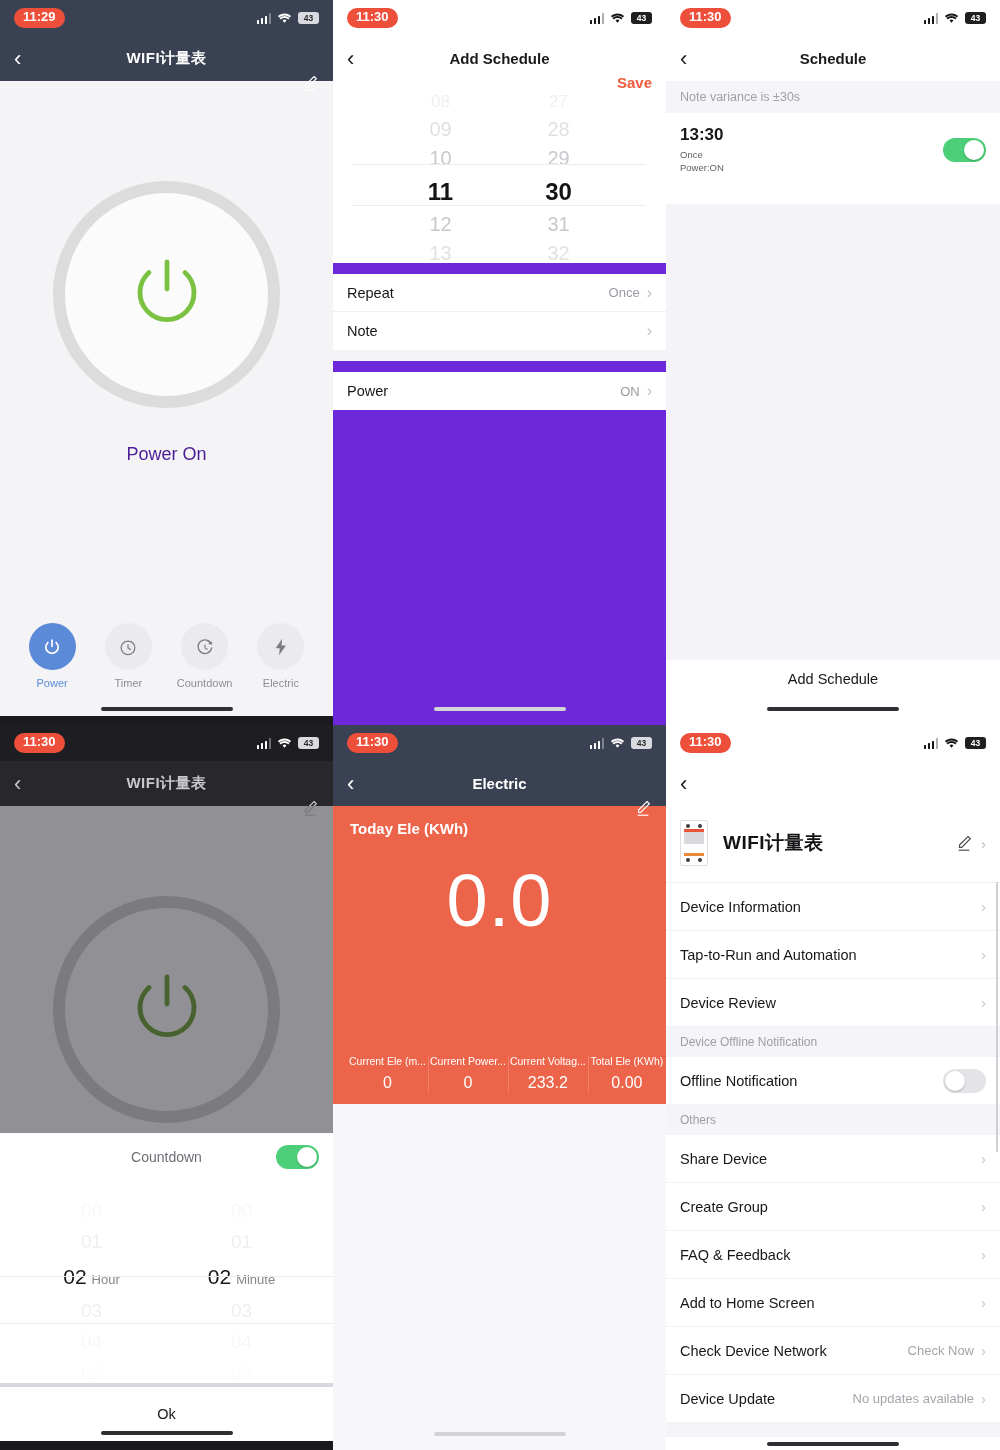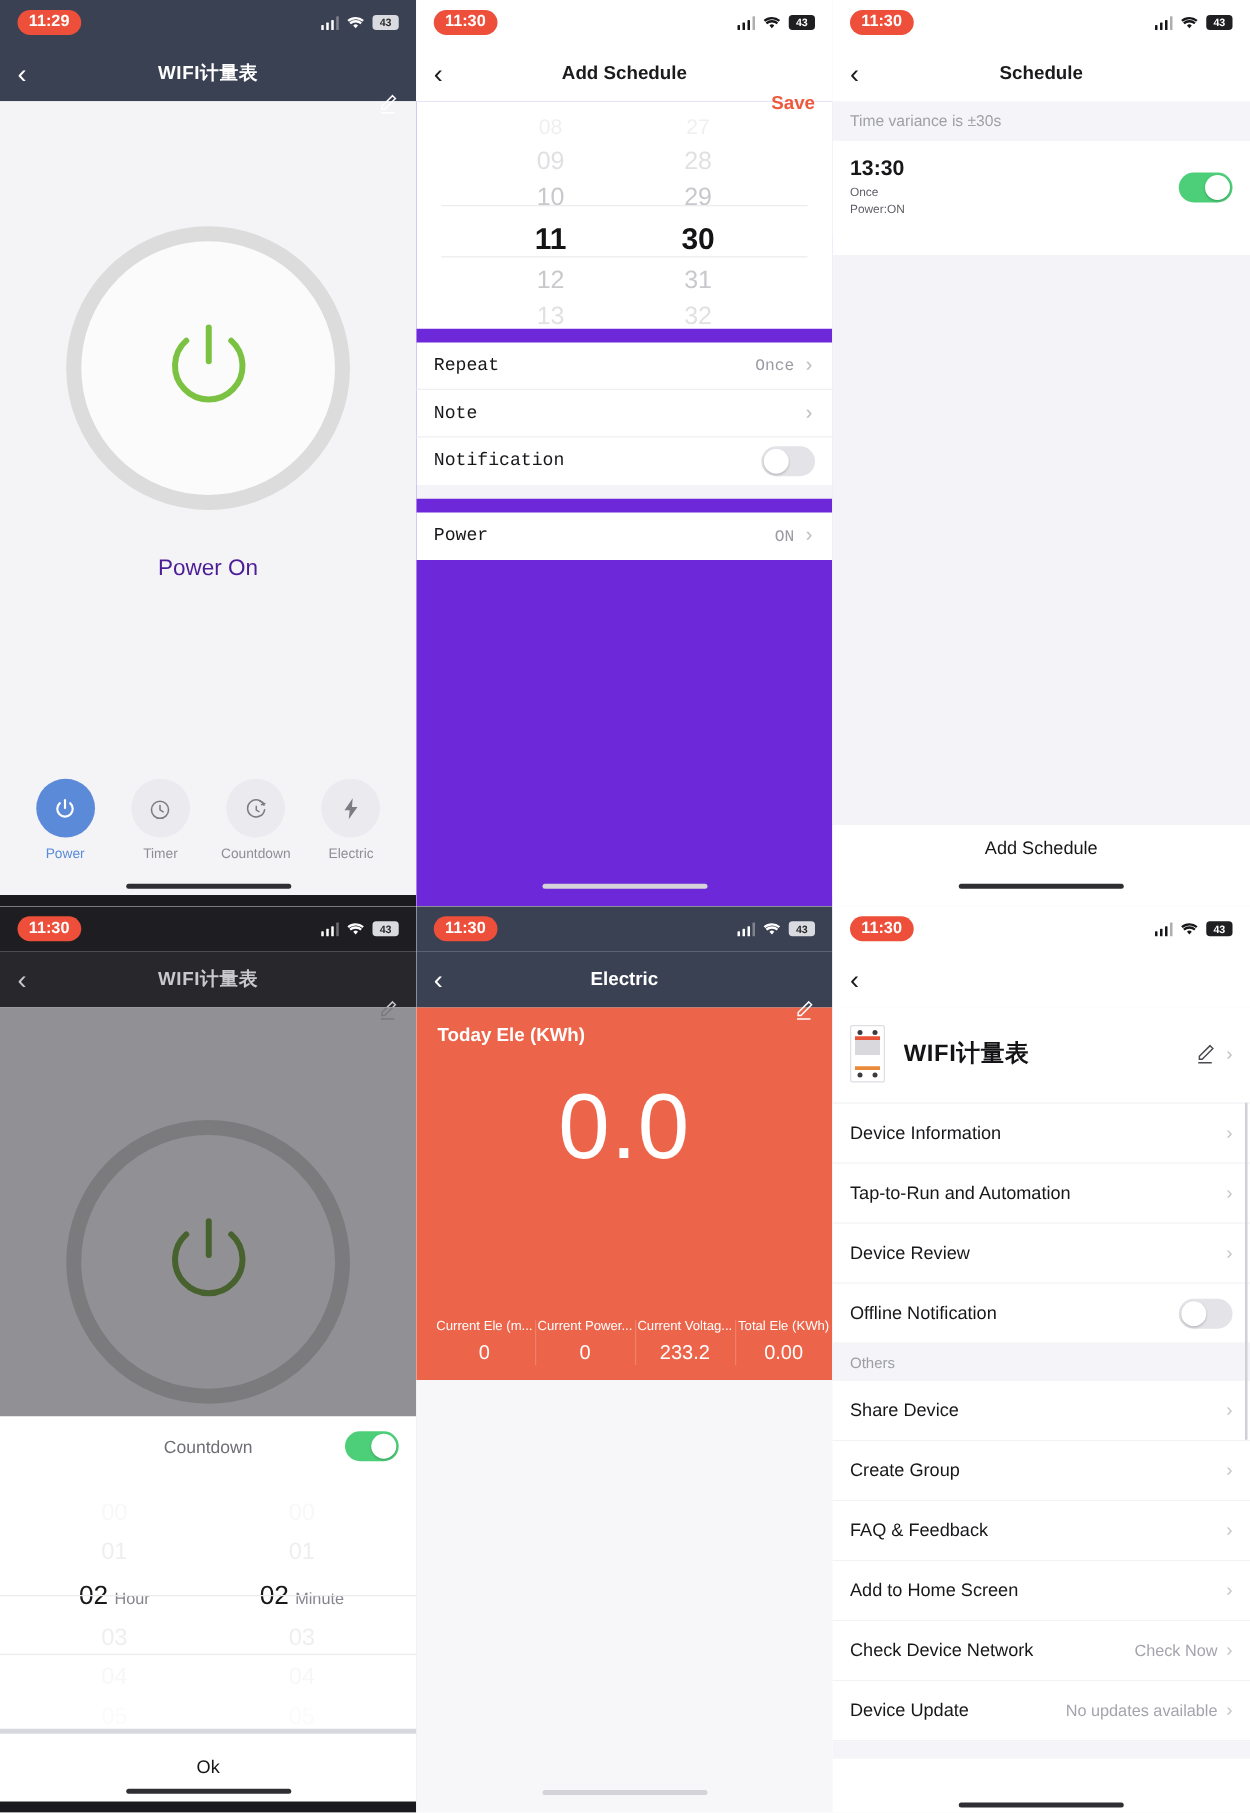--- a/index.html
+++ b/index.html
@@ -101,21 +101,21 @@
   .picker-cols { display: flex; justify-content: center; gap: 56px; padding-top: 8px; }
   .pcol { width: 62px; text-align: center; }
   .pitem { font-size: 20px; color: #c8c8cd; line-height: 1.15; padding: 3px 0; }
   .pitem.f2 { opacity: .28; font-size: 17px; }
   .pitem.f1 { opacity: .55; }
   .pitem.sel { color: #141417; font-weight: 700; font-size: 24px; padding: 5px 0; }
   .pick-line {
     position: absolute; left: 20px; right: 20px; height: 1px; background: #ececef;
   }
   .pick-line.top { top: 83px; } .pick-line.bot { top: 124px; }
-  .list-group { background: #ffffff; margin-top: 11px; font-family: Liberation Mono, monospace; }
+  .list-group { background: #ffffff; margin-top: 11px; }
   .lrow {
     height: 38px; display: flex; align-items: center; padding: 0 14px;
     border-bottom: 1px solid #f0f0f3; font-size: 14.5px; color: #17171a;
   }
   .lrow:last-child { border-bottom: none; }
   .lrow .val { margin-left: auto; color: #9a9aa2; font-size: 13px; }
   .lrow .chev { color: #bfbfc6; font-size: 16px; margin-left: 7px; font-weight: 300; }
   .toggle {
     margin-left: auto; width: 43px; height: 24px; border-radius: 13px;
     background: #e3e3e8; position: relative; flex: none;
@@ -353,26 +353,20 @@
         <div class="lrow">
           <span>Repeat</span>
           <span class="val">Once</span>
           <span class="chev">›</span>
         </div>
         <div class="lrow">
           <span>Note</span>
           <span class="val"></span>
           <span class="chev">›</span>
         </div>
-        <div class="lrow">
-          <span>Notification</span>
-          <span class="toggle">
-              <span class="knob"></span>
-            </span>
-        </div>
       </div>
       <div class="gap"></div>
       <div class="list-group">
         <div class="lrow">
           <span>Power</span>
           <span class="val">ON</span>
           <span class="chev">›</span>
         </div>
       </div>
       <div class="home-ind light"></div>
@@ -395,21 +389,21 @@
             </svg>
         </span>
         <span class="batt">43</span>
       </div>
     </div>
     <div class="navbar light">
       <span class="chev-back">‹</span>
       <div class="nav-title">Schedule</div>
     </div>
     <div class="p3-body">
-      <div class="hint-bar">Time variance is  ±30s</div>
+      <div class="hint-bar">Note variance is  ±30s</div>
       <div class="sched-row">
         <div>
           <div class="sched-time">13:30</div>
           <div class="sched-sub">Once</div>
           <div class="sched-sub" style="margin-top:0">Power:ON</div>
         </div>
         <span class="toggle on">
             <span class="knob"></span>
           </span>
       </div>
@@ -602,20 +596,21 @@
       <div class="srow">
         <span>Tap-to-Run and Automation</span>
         <span class="val"></span>
         <span class="chev">›</span>
       </div>
       <div class="srow">
         <span>Device Review</span>
         <span class="val"></span>
         <span class="chev">›</span>
       </div>
+      <div class="sec-head">Device Offline Notification</div>
       <div class="srow">
         <span>Offline Notification</span>
         <span class="toggle">
             <span class="knob"></span>
           </span>
       </div>
       <div class="sec-head">Others</div>
       <div class="srow">
         <span>Share Device</span>
         <span class="val"></span>

